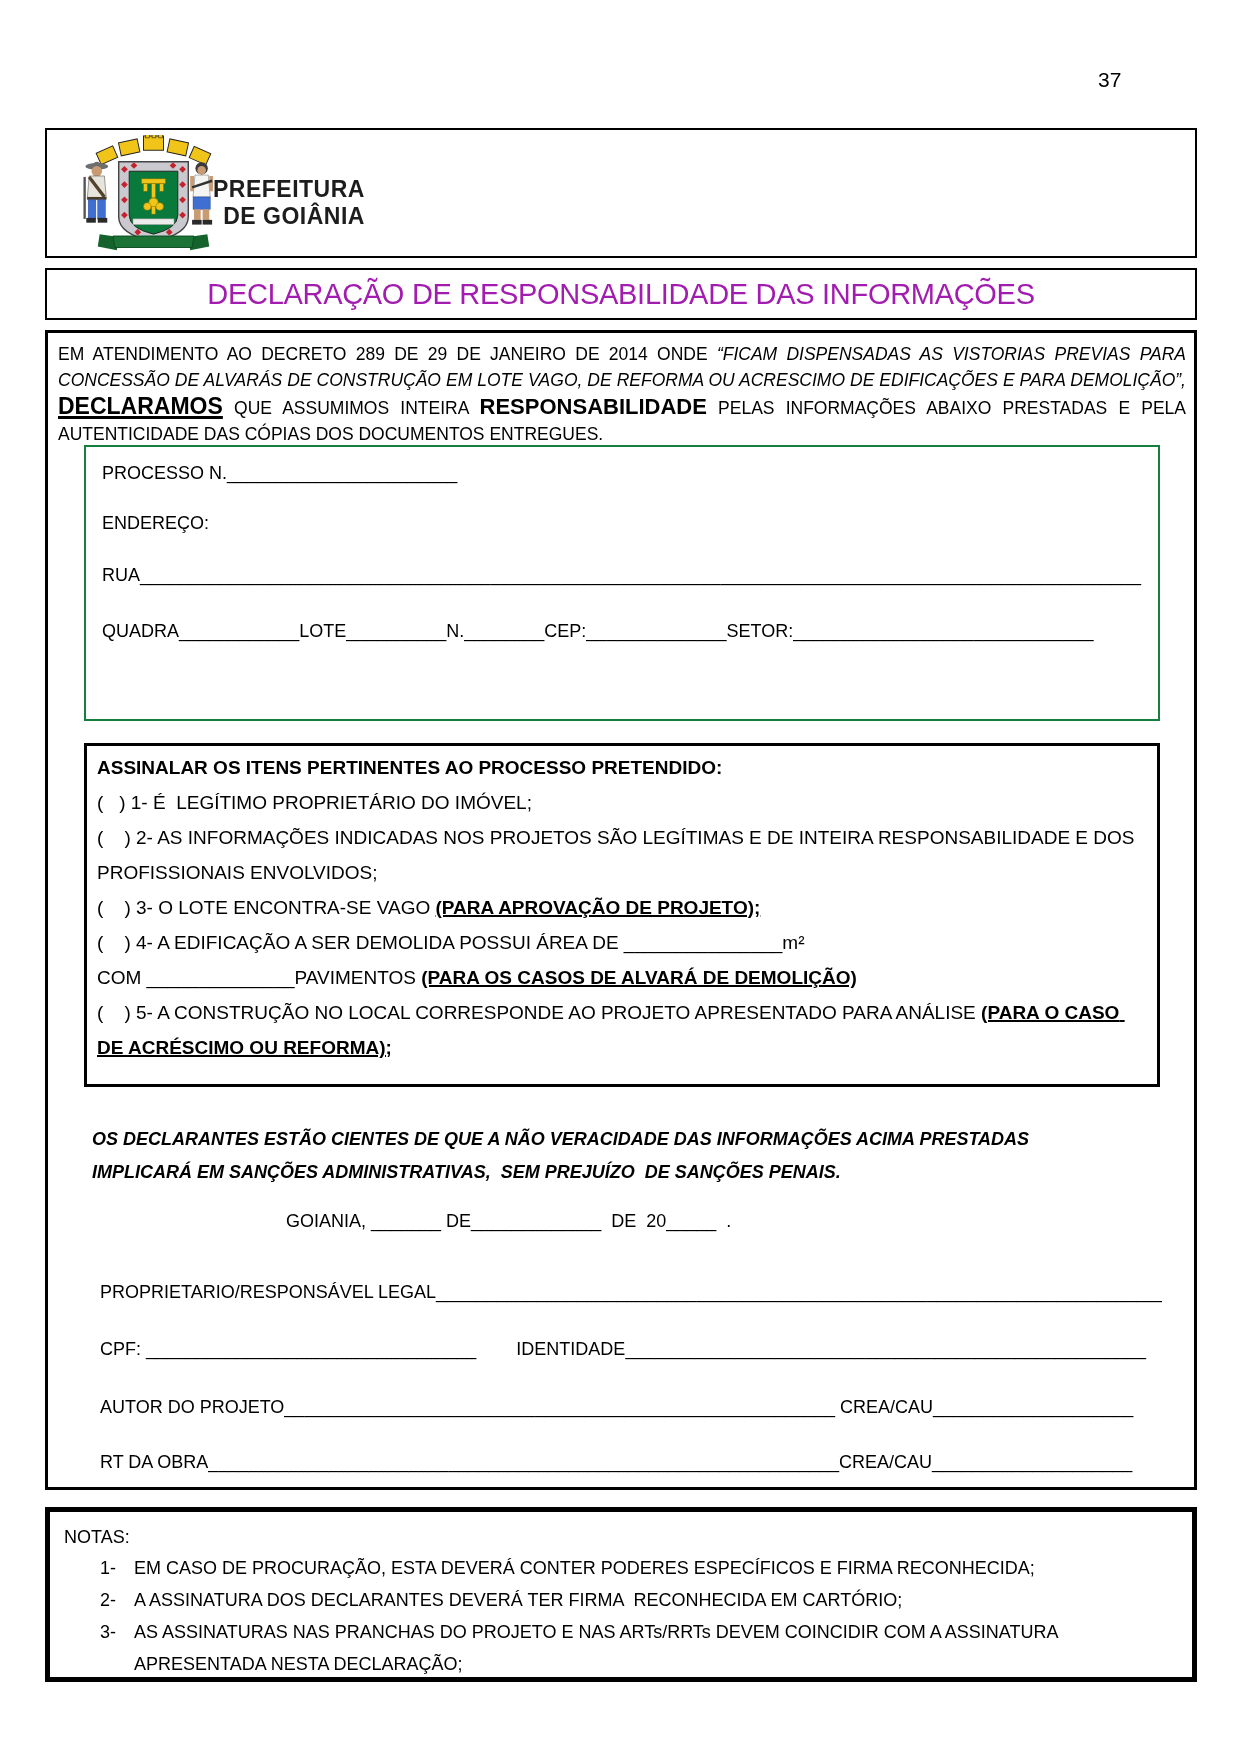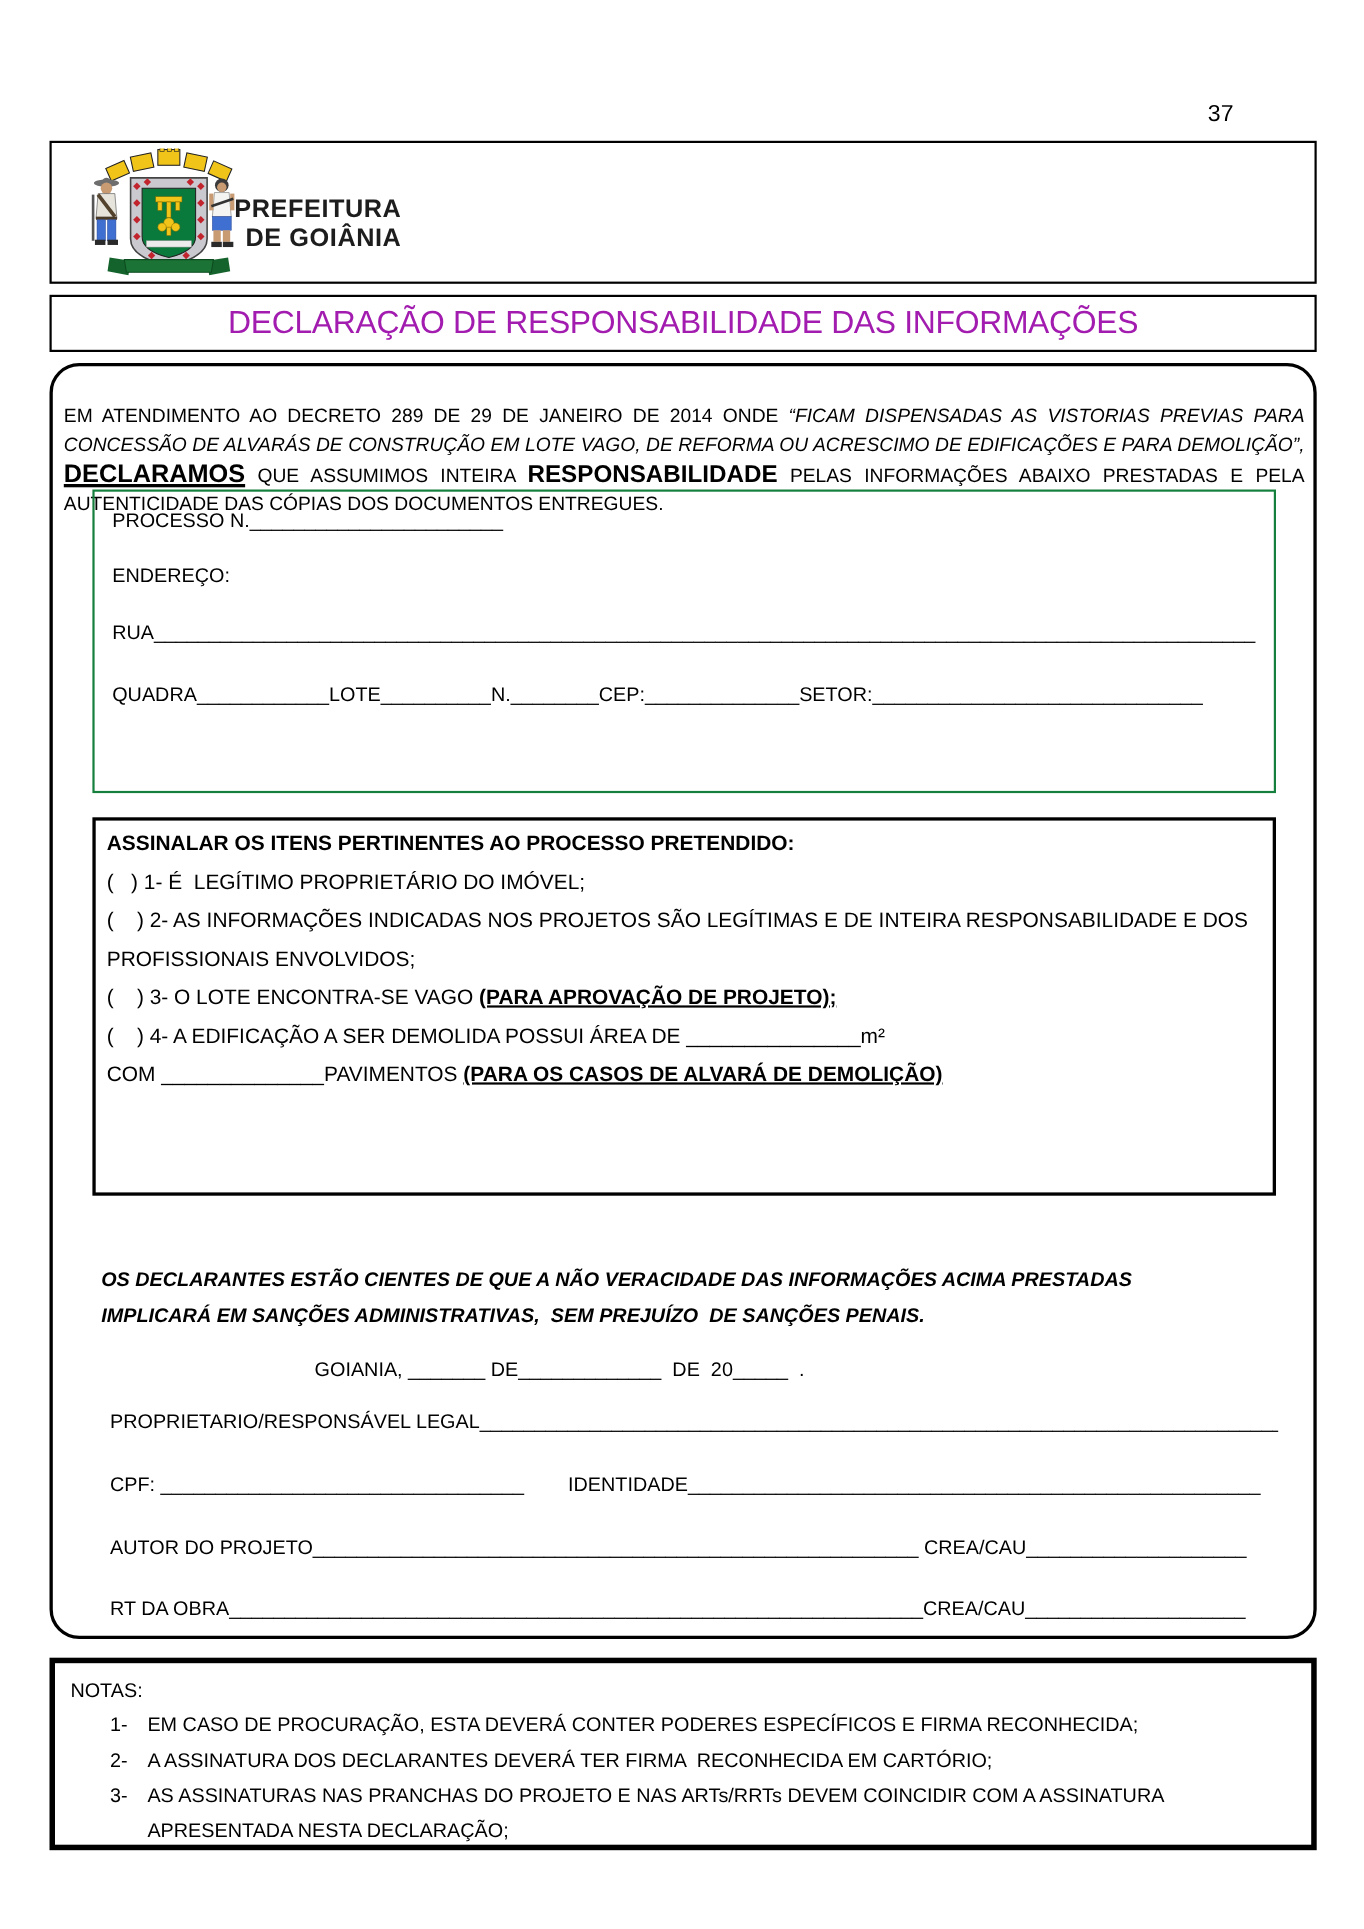--- a/index.html
+++ b/index.html
@@ -1,35 +1,35 @@
 <!DOCTYPE html>
 <html><head>
 <meta charset="utf-8">
 <style>
   html,body{margin:0;padding:0;background:#888;}
   #page{position:relative;width:1240px;height:1754px;background:#ffffff;
         font-family:"Liberation Sans",sans-serif;color:#000;overflow:hidden;}
-  .abs{position:absolute;box-sizing:border-box;margin-top:24px;}
+  .abs{position:absolute;box-sizing:border-box;}
   .box{position:absolute;box-sizing:border-box;border:2px solid #000;background:#fff;}
 
   #pagenum{top:68px;left:1098px;font-size:21px;}
 
   
   #logo-box{left:45px;top:128px;width:1152px;height:130px;}
   #crest{position:absolute;left:24px;top:5px;}
   #org-name{position:absolute;left:166px;top:46px;font-size:23px;font-weight:bold;
             line-height:27px;color:#1d1d1d;letter-spacing:.5px;text-align:right;}
 
   
   #title-box{left:45px;top:268px;width:1152px;height:52px;}
   #title-box .t{width:100%;text-align:center;font-size:29px;line-height:48px;
                 letter-spacing:-.3px;color:#a21caf;}
 
   
-  #main-box{left:45px;top:330px;width:1152px;height:1160px;border-width:3px;border-radius:27px;}
+  #main-box{left:45px;top:330px;width:1152px;height:1160px;border-width:3px;}
   #intro{left:10px;top:8px;width:1128px;font-size:17.5px;line-height:26px;
          text-align:justify;}
   #intro .it{font-style:italic;}
   #intro .declaramos{font-weight:bold;font-size:23px;text-decoration:underline;
                      text-decoration-thickness:3px;}
   #intro .resp{font-weight:bold;font-size:22px;}
 
   #inner1{position:absolute;left:36px;top:112px;width:1076px;height:276px;
           border:2px solid #15803d;box-sizing:border-box;}
   #inner1 .row{position:absolute;left:16px;font-size:18px;white-space:pre;
@@ -161,20 +161,21 @@
       <div class="row" style="top:174px">QUADRA____________LOTE__________N.________CEP:______________SETOR:______________________________</div>
     </div>
 
     <div id="inner2">
       <div class="cl hdr">ASSINALAR OS ITENS PERTINENTES AO PROCESSO PRETENDIDO:</div>
       <div class="cl">(   ) 1- É  LEGÍTIMO PROPRIETÁRIO DO IMÓVEL;</div>
       <div class="cl">(    ) 2- AS INFORMAÇÕES INDICADAS NOS PROJETOS SÃO LEGÍTIMAS E DE INTEIRA RESPONSABILIDADE E DOS PROFISSIONAIS ENVOLVIDOS;</div>
       <div class="cl"><span>(    ) 3- O LOTE ENCONTRA-SE VAGO </span><span class="bu">(PARA APROVAÇÃO DE PROJETO);</span></div>
       <div class="cl">(    ) 4- A EDIFICAÇÃO A SER DEMOLIDA POSSUI ÁREA DE _______________m²</div>
       <div class="cl"><span>COM ______________PAVIMENTOS </span><span class="bu">(PARA OS CASOS DE ALVARÁ DE DEMOLIÇÃO)</span></div>
+      <div class="cl"><span>(    ) 5- A CONSTRUÇÃO NO LOCAL CORRESPONDE AO PROJETO APRESENTADO PARA ANÁLISE </span><span class="bu">(PARA O CASO DE ACRÉSCIMO OU REFORMA);</span></div>
     </div>
 
     <div id="declaration" class="abs">OS DECLARANTES ESTÃO CIENTES DE QUE A NÃO VERACIDADE DAS INFORMAÇÕES ACIMA PRESTADAS IMPLICARÁ EM SANÇÕES ADMINISTRATIVAS,  SEM PREJUÍZO  DE SANÇÕES PENAIS.</div>
 
     <div id="date-line" class="abs">GOIANIA, _______ DE_____________  DE  20_____  .</div>
 
     <div class="sig" style="top:949px">PROPRIETARIO/RESPONSÁVEL LEGAL__________________________________________________________________________</div>
     <div class="sig" style="top:1006px">CPF: _________________________________        IDENTIDADE____________________________________________________</div>
     <div class="sig" style="top:1119px">RT DA OBRA_______________________________________________________________CREA/CAU____________________</div>
     <div class="sig" style="top:1064px">AUTOR DO PROJETO_______________________________________________________ CREA/CAU____________________</div>

